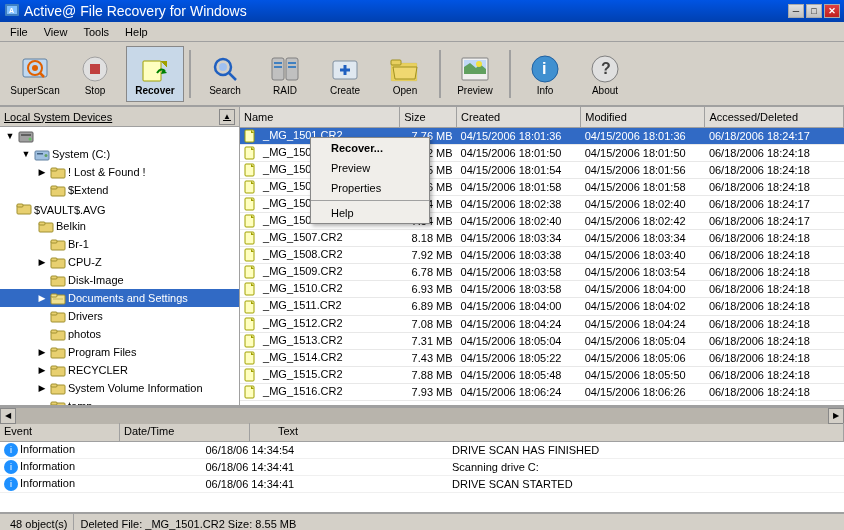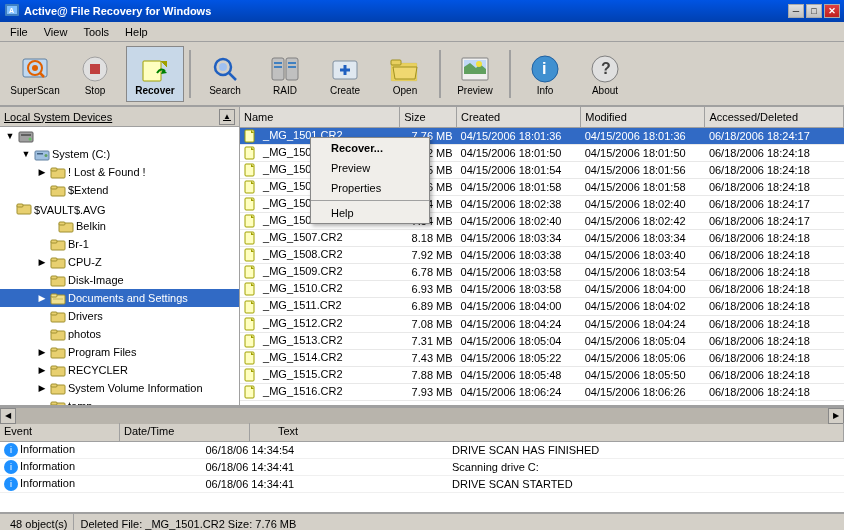--- a/index.html
+++ b/index.html
@@ -8,21 +8,21 @@
     
     .title-bar {
       background: linear-gradient(to bottom, #0054e3, #0040b0);
       color: white;
       height: 22px;
       display: flex;
       align-items: center;
       padding: 0 4px;
       user-select: none;
     }
-    .title-bar-text { flex: 1; font-size: 11px; font-weight: bold; }
+    .title-bar-text { flex: 1; font-size: 14px; font-weight: normal; }
     .title-bar-buttons { display: flex; gap: 2px; }
     .title-btn {
       width: 16px; height: 14px; border: 1px solid #aaa;
       background: linear-gradient(to bottom, #e0e0e0, #c0c0c0);
       color: black; font-size: 9px; display: flex; align-items: center;
       justify-content: center; cursor: pointer; font-weight: bold;
     }
     .title-btn.close { background: linear-gradient(to bottom, #e04040, #c02020); color: white; }
 
     
@@ -400,21 +400,21 @@
 
       <div class="tree-item" style="align-items:flex-end;">
         <span class="tree-expand" style="visibility:hidden;">▶</span>
         <svg width="16" height="16" viewBox="0 0 16 16" style="margin-right:2px;">
             <rect x="1" y="5" width="14" height="9" rx="1" fill="#e8d070" stroke="#a09030" stroke-width="1"></rect>
             <rect x="1" y="4" width="6" height="3" rx="1" fill="#e8d070" stroke="#a09030" stroke-width="1"></rect>
           </svg>
         <span class="tree-label">$VAULT$.AVG</span>
       </div>
 
-      <div class="tree-item" style="padding-left:42px;align-items:center;">
+      <div class="tree-item" style="padding-left:22px;align-items:center;">
         <span class="tree-expand" style="visibility:hidden;">▶</span>
         <svg width="16" height="16" viewBox="0 0 16 16" style="margin-right:2px;">
             <rect x="1" y="5" width="14" height="9" rx="1" fill="#e8d070" stroke="#a09030" stroke-width="1"></rect>
             <rect x="1" y="4" width="6" height="3" rx="1" fill="#e8d070" stroke="#a09030" stroke-width="1"></rect>
           </svg>
         <span class="tree-label">Belkin</span>
       </div>
 
       <div class="tree-item" style="padding-left:34px;">
         <span class="tree-expand" style="visibility:hidden;">▶</span>
@@ -780,15 +780,15 @@
   </tr>
       </tbody>
   </table>
 </div>
 
 <div class="status-bar">
   <div class="status-section">
     <span>48 object(s)</span>
   </div>
   <div class="status-section" style="flex:1; border-right:none;">
-    <span>Deleted File: _MG_1501.CR2  Size: 7.76 MB</span>
+    <span>Deleted File: _MG_1501.CR2  Size: 8.55 MB</span>
   </div>
 </div>
 
 </body></html>

